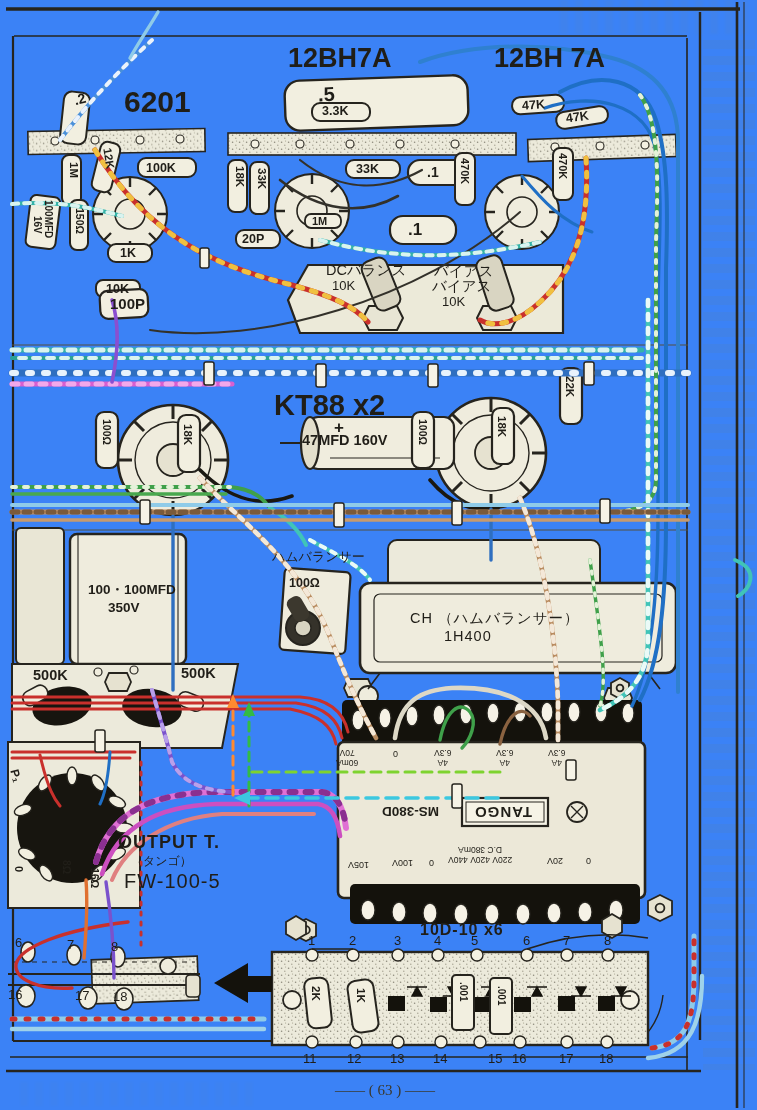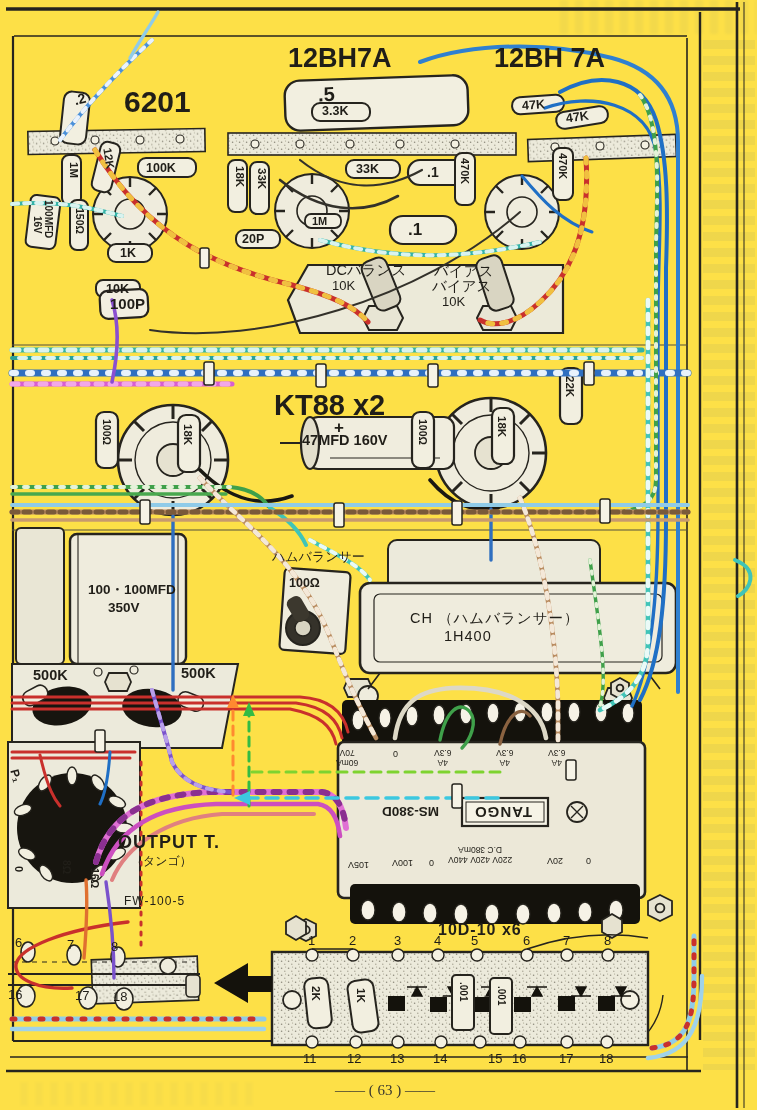--- a/index.html
+++ b/index.html
@@ -1,16 +1,16 @@
 <!DOCTYPE html>
 <html><head>
 <meta charset="utf-8">
 <style>
   html,body{margin:0;padding:0;background:#b0aa98;}
-  .stage{position:relative;width:757px;height:1110px;background:#fde047;overflow:hidden;
+  .stage{position:relative;width:757px;height:1110px;background:#3b82f6;overflow:hidden;
          font-family:"Liberation Sans",sans-serif;}
   .stage svg{position:absolute;left:0;top:0;}
   .lbl{position:absolute;color:#201e18;white-space:nowrap;line-height:1.05;
        font-family:"Liberation Sans",sans-serif;}
   .b{font-weight:700;}
   .rot90{transform:rotate(90deg);transform-origin:0 0;}
   .rot180{transform:rotate(180deg);}
   .flip{transform:rotate(180deg);display:flex;flex-direction:column;align-items:center;gap:1px;}
   .serif{font-family:"Liberation Serif",serif;}
   
@@ -542,27 +542,27 @@
   <div class="flip lbl" style="left:448px;top:845px;font-size:8.5px;">
     <div>220V 420V 440V</div>
     <div>D.C 380mA</div>
   </div>
   <div class="lbl rot180" style="left:429px;top:858px;font-size:9px;">0</div>
   <div class="lbl rot180" style="left:392px;top:858px;font-size:9px;">100V</div>
   <div class="lbl rot180" style="left:348px;top:860px;font-size:9px;">105V</div>
 
   <div class="lbl b" style="left:118px;top:833px;font-size:18px;letter-spacing:1px;">OUTPUT T.</div>
   <div class="lbl" style="left:131px;top:855px;font-size:12px;">（タンゴ）</div>
-  <div class="lbl" style="left:124px;top:871px;font-size:12px;letter-spacing:1px;margin-top:24px;">FW-100-5</div>
+  <div class="lbl" style="left:124px;top:871px;font-size:20px;letter-spacing:1px;">FW-100-5</div>
   <div class="lbl b" style="left:20px;top:768px;font-size:12px;transform:rotate(75deg);transform-origin:0 0;">P₁</div>
   <div class="lbl b rot90" style="left:24px;top:866px;font-size:11px;">0</div>
   <div class="lbl b rot90" style="left:72px;top:860px;font-size:10.5px;">8Ω</div>
   <div class="lbl b rot90" style="left:100px;top:868px;font-size:10.5px;">16Ω</div>
 
-  <div class="lbl b" style="left:438px;top:922px;font-size:16px;letter-spacing:1px;">10D-10 x6</div>
+  <div class="lbl b" style="left:420px;top:922px;font-size:16px;letter-spacing:1px;">10D-10 x6</div>
   <div class="lbl" style="left:308px;top:934px;font-size:13px;">1</div>
   <div class="lbl" style="left:349px;top:934px;font-size:13px;">2</div>
   <div class="lbl" style="left:394px;top:934px;font-size:13px;">3</div>
   <div class="lbl" style="left:434px;top:934px;font-size:13px;">4</div>
   <div class="lbl" style="left:471px;top:934px;font-size:13px;">5</div>
   <div class="lbl" style="left:523px;top:934px;font-size:13px;">6</div>
   <div class="lbl" style="left:563px;top:934px;font-size:13px;">7</div>
   <div class="lbl" style="left:604px;top:934px;font-size:13px;">8</div>
   <div class="lbl" style="left:303px;top:1052px;font-size:13px;">11</div>
   <div class="lbl" style="left:347px;top:1052px;font-size:13px;">12</div>

